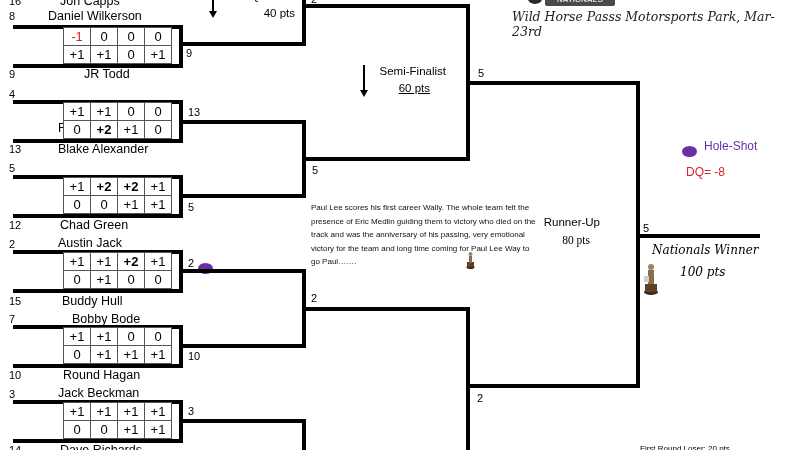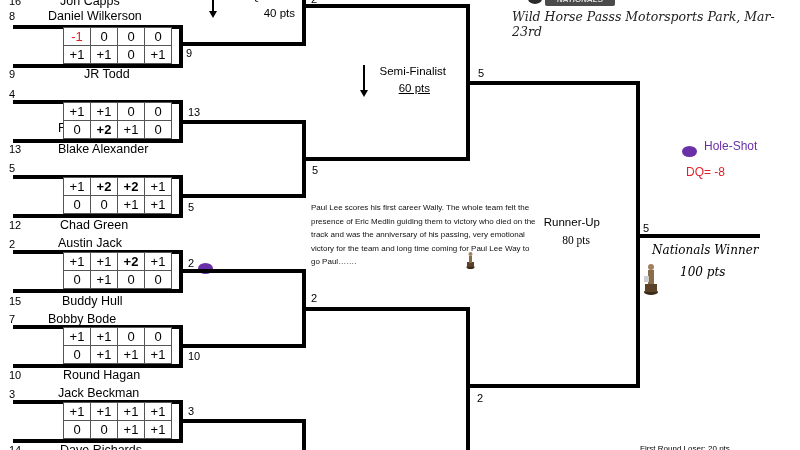--- a/index.html
+++ b/index.html
@@ -144,21 +144,21 @@
     <td>0</td>
   </tr>
 </tbody>
   </table>
 <div class="seed" style="left:188px; top:257px;">2</div>
 <div class="hole-dot" style="left:198px; top:263px;"></div>
 <div class="seed" style="left:9px; top:295px;">15</div>
 <div class="name" style="left:62px; top:294px;">Buddy Hull</div>
 
 <div class="seed" style="left:9px; top:313px;">7</div>
-<div class="name" style="left:48px; top:312px;">Bobby Bode</div>
+<div class="name" style="left:72px; top:312px;">Bobby Bode</div>
 <div class="hline" style="left:13px; top:325px; width:169px;"></div>
 <div class="hline" style="left:13px; top:364px; width:169px;"></div>
 <div class="vline" style="left:179px; top:325px; height:43px;"></div>
 <table class="score-grid" style="left:63px; top:327px;">
   <tbody>
       <tr>
     <td>+1</td>
     <td>+1</td>
     <td>0</td>
     <td>0</td>

